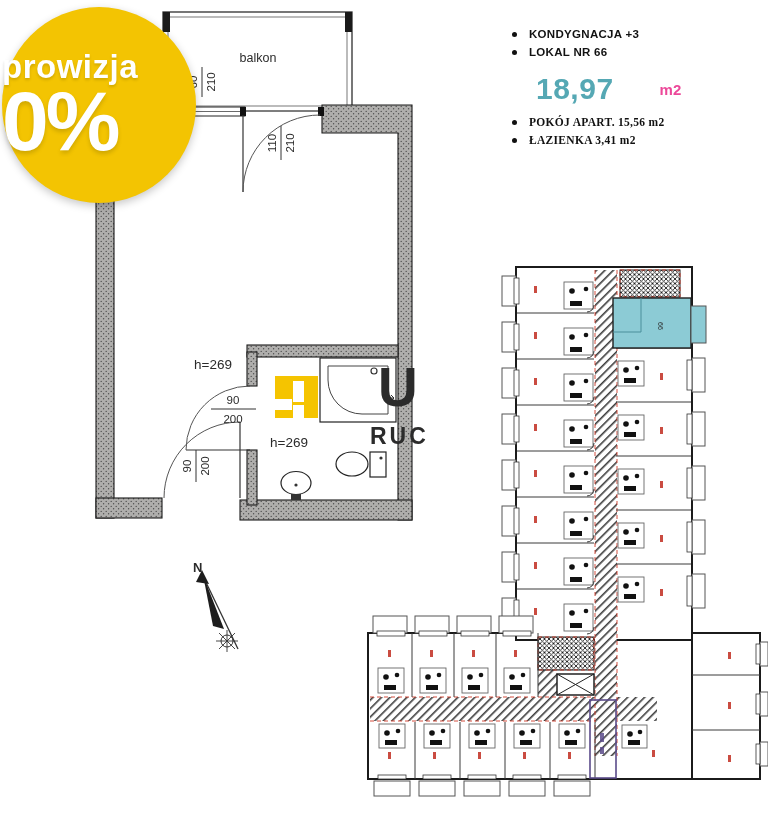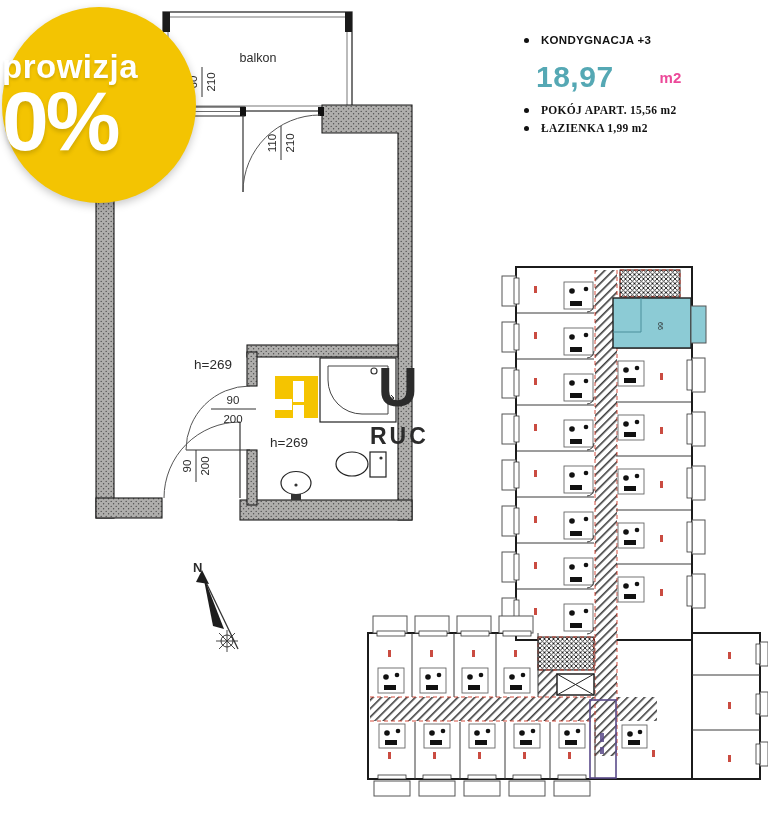--- a/index.html
+++ b/index.html
@@ -12,21 +12,21 @@
   .badge{position:absolute;left:2px;top:7px;width:194px;height:196px;border-radius:50%;
          background:#F3C402;z-index:3;display:flex;flex-direction:column;align-items:flex-start;
          justify-content:center;box-shadow:0 3px 8px rgba(0,0,0,.22);}
   .badge .l1{margin:0;color:#fff;font-size:33px;font-weight:600;letter-spacing:.5px;
              text-shadow:0 2px 3px rgba(0,0,0,.15);}
   .badge .l2{margin:-4px 0 0 0;color:#fff;font-size:84px;font-weight:700;line-height:.95;
              letter-spacing:-3px;text-shadow:0 3px 4px rgba(0,0,0,.15);}
 
   
   .summary{position:absolute;left:512px;top:22px;z-index:2;width:250px;}
-  .summary ul{list-style:none;margin:12px;padding:0;}
+  .summary ul{list-style:none;margin:0;padding:0;}
   .summary li{display:flex;align-items:center;gap:12px;margin:6px 0;font-weight:700;
               font-size:11.5px;color:#121212;letter-spacing:.3px;}
   .dot{width:5px;height:5px;background:#111;border-radius:50%;flex:none;}
   .area{margin:14px 0 10px 24px;display:flex;align-items:center;gap:40px;}
   .area .val{font-size:30px;font-weight:700;color:#55A8B4;letter-spacing:.5px;}
   .area .unit{font-size:15px;font-weight:700;color:#ec4899;margin-left:6px;}
   .summary .details{margin-top:10px;font-family:Liberation Serif, serif;}
 </style>
 </head>
 <body>
@@ -36,34 +36,38 @@
   <div class="badge">
     <p class="l1">prowizja</p>
     <p class="l2">0%</p>
   </div>
 
   <div class="summary">
     <ul>
       <li>
           <span class="dot"></span>
           <span>KONDYGNACJA +3</span>
+        </li>
+      <li>
+          <span class="dot"></span>
+          <span>LOKAL NR 66</span>
         </li>
     </ul>
     <div class="area">
       <span class="val">18,97</span>
       <span class="unit">m2</span>
     </div>
     <ul class="details">
       <li>
           <span class="dot"></span>
           <span>POKÓJ APART. 15,56 m2</span>
         </li>
       <li>
           <span class="dot"></span>
-          <span>ŁAZIENKA 1,99 m2</span>
+          <span>ŁAZIENKA 3,41 m2</span>
         </li>
     </ul>
   </div>
 
   <svg id="plan-svg" width="768" height="816" viewBox="0 0 768 816">
     <defs>
       <pattern id="wallp" patternUnits="userSpaceOnUse" width="5" height="5">
         <rect width="5" height="5" fill="#AFAEAC"></rect>
         <circle cx="1.2" cy="1.4" r="0.7" fill="#4f4f4f"></circle>
         <circle cx="3.6" cy="3.8" r="0.7" fill="#4f4f4f"></circle>

